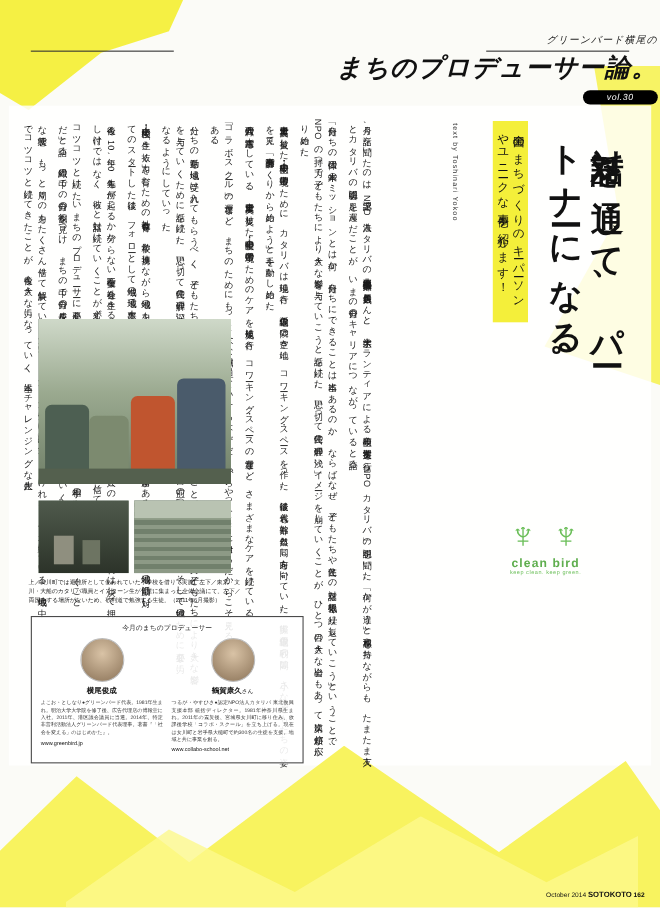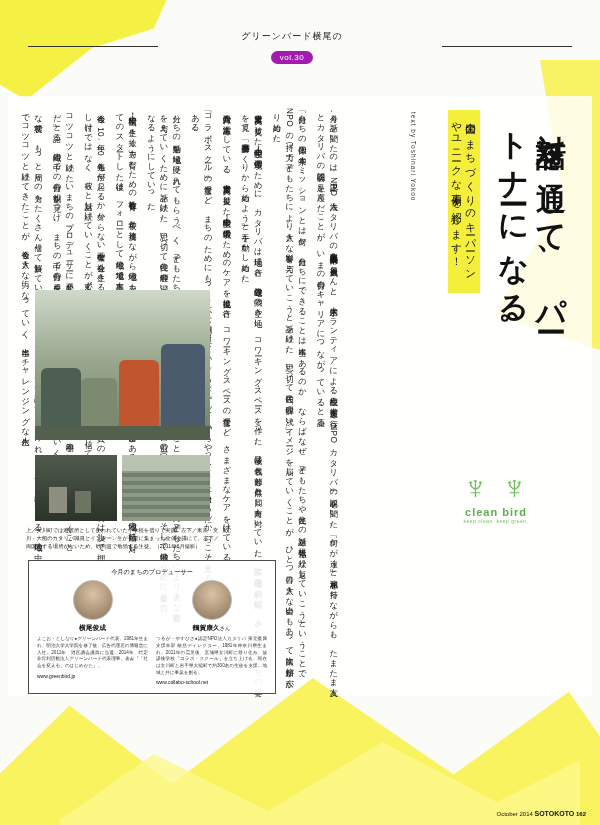--- a/index.html
+++ b/index.html
@@ -39,33 +39,34 @@
     background:#fcf98c;
     clip-path:polygon(0 70%,18% 26%,40% 64%,62% 18%,84% 58%,100% 30%,100% 100%,0 100%);
     opacity:.8;
   }
   .white-body {
     position:absolute; left:8px; top:96px; width:584px; height:600px;
     background:rgba(255,255,255,.82);
   }
   
   .header {
-    position:absolute; left:0; right:16px; top:30px;
-    text-align:center;
+    position:absolute; left:0; right:2px; top:30px;
+    text-align:right;
+    font-style:italic;
   }
   .header .kicker {
     font-size:9px; color:#222; letter-spacing:1px; margin-bottom:3px;
   }
   .header .title {
     font-size:23px; font-weight:bold; color:#111; letter-spacing:1px;
   }
   .vol-badge {
     display:inline-block; margin-top:5px;
-    background:#a21caf; color:#fff; font-size:8px;
-    border-radius:9px; padding:2px 9px; letter-spacing:.5px;
+    background:#000000; color:#fff; font-size:8px;
+    border-radius:9px; padding:2px 22px; letter-spacing:.5px;
   }
   .rule-left, .rule-right {
     position:absolute; top:46px; height:1px; background:#333; width:130px;
   }
   .rule-left { left:28px; }
   .rule-right { right:28px; }
 
   
   .headline {
     position:absolute; right:30px; top:110px;
@@ -170,20 +171,21 @@
 <div class="page">
 
   <div class="splash-top-left"></div>
   <div class="splash-right"></div>
   <div class="white-body"></div>
   <div class="splash-bottom"></div>
   <div class="splash-bottom2"></div>
 
   <div class="header">
     <div class="kicker">グリーンバード横尾の</div>
+    <div class="title">まちのプロデューサー論。</div>
     <div class="vol-badge">vol.30</div>
   </div>
   <div class="rule-left"></div>
   <div class="rule-right"></div>
 
   <div class="headline">対話を通して、パートナーになる。</div>
   <div class="subhead">全国のまちづくりのキーパーソンやユニークな事例を紹介します！</div>
   <div class="byline">text by Toshinari Yokoo</div>
 
   <div class="cols">

